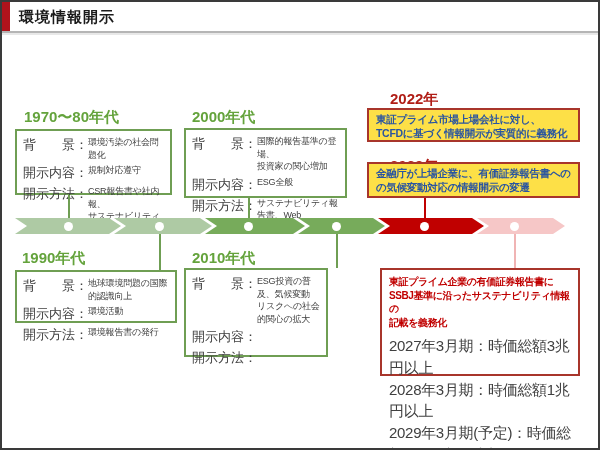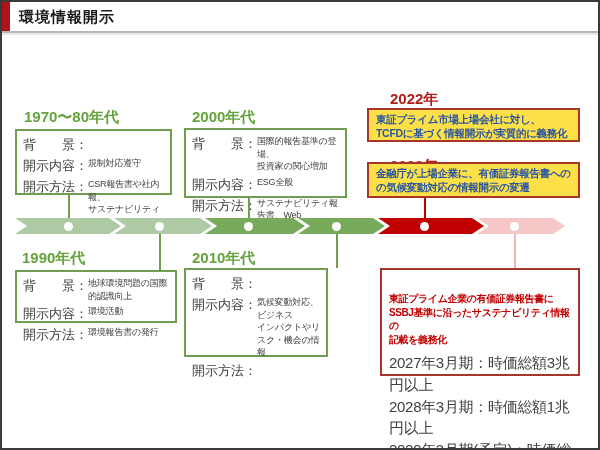--- a/index.html
+++ b/index.html
@@ -30,21 +30,21 @@
   
   .year-label{font-size:15px;font-weight:bold;color:#b01d16;white-space:nowrap;}
   .milestone-box{
     box-sizing:border-box;border:2px solid #a8352b;background:#fde047;
     padding:2px 7px;color:#2a55a0;font-weight:bold;font-size:10.5px;
     line-height:1.35;white-space:pre-line;letter-spacing:-0.3px;
   }
   
   .future-box{
     box-sizing:border-box;border:2px solid #a8352b;background:#fff;
-    padding:22px 7px;
+    padding:5px 7px;
   }
   .future-headline{color:#c00000;font-weight:bold;font-size:10px;line-height:1.35;white-space:pre-line;letter-spacing:-0.4px;}
   .future-details{margin-top:6px;font-size:15px;color:#404040;line-height:1.45;letter-spacing:-0.3px;}
   .future-emphasis{font-size:9.5px;color:#c00000;font-weight:bold;letter-spacing:-0.3px;line-height:1.45;}
   
   .seg{
     top:216px;height:16px;
     clip-path:polygon(0 0,calc(100% - 12px) 0,100% 50%,calc(100% - 12px) 100%,0 100%,12px 50%);
   }
   .seg-pale{background:#aecaa4;}
@@ -63,20 +63,21 @@
 <div class="slide">
 
   <div class="abs accent-bar"></div>
   <div class="abs page-title">環境情報開示</div>
   <div class="abs title-rule"></div>
 
   <div class="abs era-title" style="left:22px;top:106px;">1970〜80年代</div>
   <div class="abs era-box" style="left:13px;top:127px;width:157px;height:66px;">
     <div class="row">
       <span class="lab">背　　景：</span>
+      <span class="val">環境汚染の社会問題化</span>
     </div>
     <div class="row">
       <span class="lab">開示内容：</span>
       <span class="val">規制対応遵守</span>
     </div>
     <div class="row">
       <span class="lab">開示方法：</span>
       <span class="val">CSR報告書や社内報、
 サステナビリティ</span>
     </div>
@@ -141,25 +142,25 @@
     <div class="row">
       <span class="lab">開示方法：</span>
       <span class="val">環境報告書の発行</span>
     </div>
   </div>
 
   <div class="abs era-title" style="left:190px;top:247px;">2010年代</div>
   <div class="abs era-box" style="left:182px;top:266px;width:144px;height:89px;">
     <div class="row">
       <span class="lab">背　　景：</span>
+      <span class="val">ESG投資の普及、気候変動
+リスクへの社会的関心の拡大</span>
     </div>
     <div class="row">
       <span class="lab">開示内容：</span>
-      <span class="val">気候変動対応、ビジネス
-インパクトやリスク・機会の情報</span>
     </div>
     <div class="row">
       <span class="lab">開示方法：</span>
     </div>
   </div>
 
   <div class="abs year-label" style="left:390px;top:244px;margin-top:21px;">2027年3月期〜</div>
   <div class="abs future-box" style="left:378px;top:266px;width:200px;height:108px;">
     <div class="future-headline">東証プライム企業の有価証券報告書に
 SSBJ基準に沿ったサステナビリティ情報の

